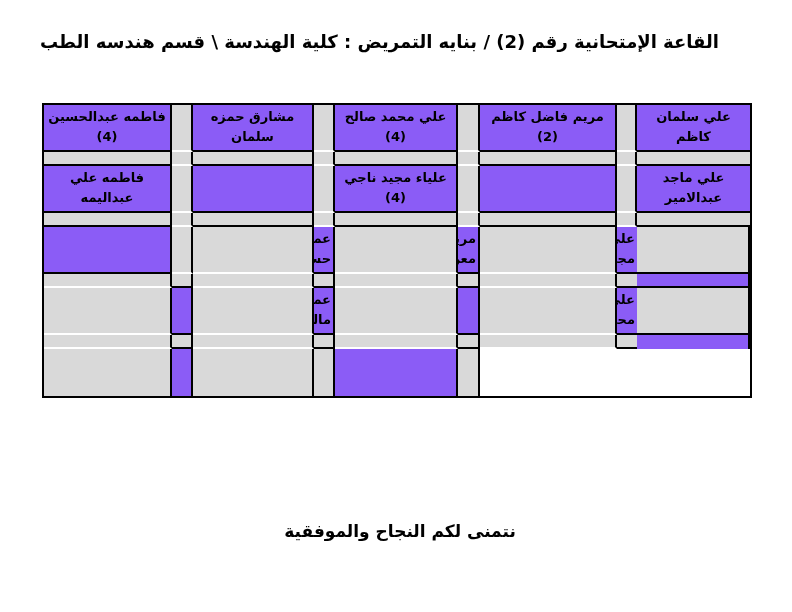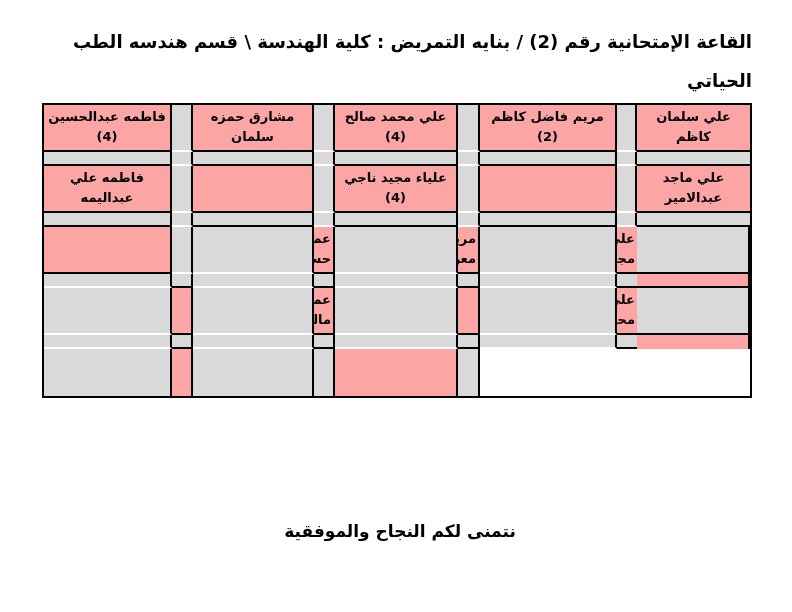--- a/index.html
+++ b/index.html
@@ -13,21 +13,21 @@
     font-family: "DejaVu Sans", sans-serif;
     font-weight: bold;
     overflow: hidden;
   }
 
   .title {
     position: absolute;
     top: 22px;
     left: 40px;
     right: 40px;
-    text-align: right;
+    text-align: left;
     direction: rtl;
     font-size: 18px;
     line-height: 39px;
     white-space: nowrap;
   }
   .title .title-line { white-space: nowrap; }
 
   .grid {
     position: absolute;
     top: 103px;
@@ -41,21 +41,21 @@
 
   .cell {
     box-sizing: border-box;
     border-right: 2px solid var(--border, #000000);
     border-bottom: 2px solid var(--border, #000000);
   }
   .cell.col-last { border-right: none; }
   .cell.row-last { border-bottom: none; }
 
   .seat {
-    background: #fca5a5;
+    background: #8b5cf6;
     direction: rtl;
     text-align: center;
     font-size: 13px;
     line-height: 20px;
     padding: 2px 2px 0 2px;
     white-space: pre-line;
     overflow: hidden;
   }
 
   .narrow {
@@ -76,21 +76,20 @@
     font-size: 17px;
   }
 </style>
 </head>
 <body>
 
 <div class="page" style="--shading: #d9d9d9; --border: #000000; --page-bg: #ffffff; --text: #000000;">
 
   <div class="title">
     <div class="title-line">القاعة الإمتحانية رقم (2) / بنايه التمريض : كلية الهندسة \ قسم هندسه الطب</div>
-    <div class="title-line">الحياتي</div>
   </div>
 
   <div class="grid" id="seating-grid">
       <div class="cell seat">فاطمه عبدالحسين
 (4)</div>
       <div class="cell narrow"></div>
       <div class="cell seat">مشارق حمزه سلمان
 (6)</div>
       <div class="cell narrow"></div>
       <div class="cell seat">علي محمد صالح (4)</div>

